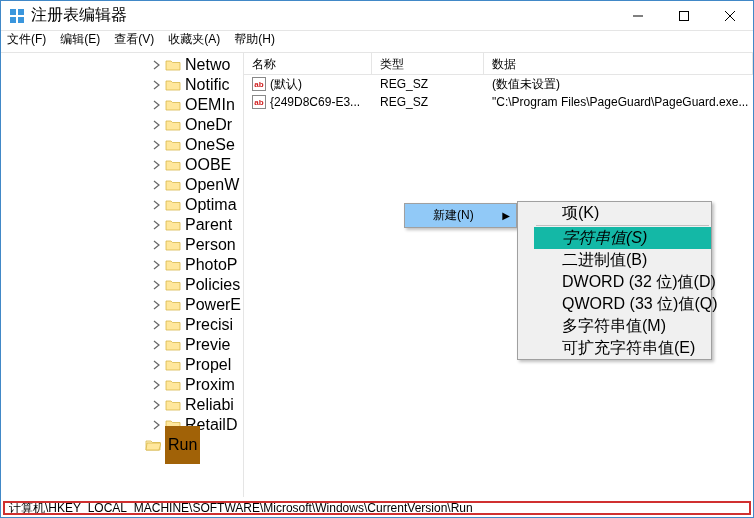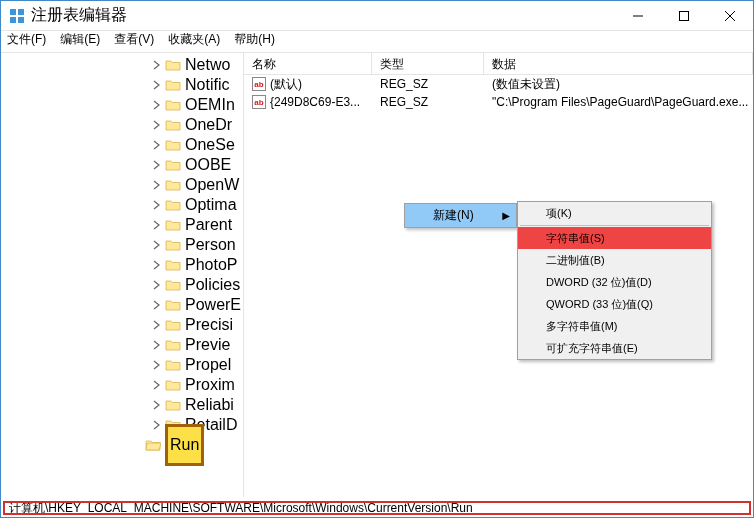--- a/index.html
+++ b/index.html
@@ -10,43 +10,43 @@
   .winbtn { width: 46px; height: 30px; display: flex; align-items: center; justify-content: center; font-size: 13px; color: #000; }
   .winbtn.close { font-size: 15px; }
   .menubar { height: 22px; display: flex; align-items: flex-start; padding-left: 6px; font-size: 12px; border-bottom: 1px solid #e5e5e5; }
   .menubar span { margin-right: 14px; }
   .content { display: flex; height: 444px; }
   .tree { width: 243px; border-right: 1px solid #e5e5e5; overflow-y: scroll; overflow-x: hidden; font-size: 16px; position: relative; }
   .tree-inner { padding-top: 2px; }
   .tnode { display: flex; align-items: center; height: 20px; white-space: nowrap; padding-left: 150px; }
   .tnode .exp { width: 12px; height: 12px; margin-right: 2px; display: flex; align-items: center; justify-content: center; }
   .tnode .fold { width: 16px; height: 14px; margin-right: 4px; }
-  .tnode.sel .label { background: #fde047; border: 3px solid #a16207; padding: 9px 2px; }
+  .tnode.sel .label { background: #a16207; border: 1px solid #a16207; padding: 9px 2px; }
   .tnode.run { padding-left: 130px; }
   .listpane { flex: 1; display: flex; flex-direction: column; font-size: 12px; position: relative; overflow: hidden; }
   .listhead { display: flex; height: 22px; border-bottom: 1px solid #e5e5e5; }
   .listhead .col { padding: 3px 8px; border-right: 1px solid #e5e5e5; }
   .col-name { width: 128px; }
   .col-type { width: 112px; }
   .col-data { flex: 1; }
   .listbody { flex: 1; overflow: auto; }
   .row { display: flex; height: 18px; align-items: center; }
   .row .c { padding: 0 8px; overflow: hidden; white-space: nowrap; }
   .row .c-name { width: 128px; display: flex; align-items: center; }
   .row .c-type { width: 112px; }
   .row .c-data { flex: 1; }
   .ab { width: 14px; height: 14px; border: 1px solid #888; background: #fff; display: inline-flex; align-items: center; justify-content: center; font-size: 8px; color: #d02020; font-weight: bold; margin-right: 4px; flex-shrink: 0; }
   .statusbar { position: absolute; left: 2px; right: 2px; bottom: 2px; height: 14px; border: 2px solid #d03030; font-size: 12px; padding: 0 4px; display: flex; align-items: center; white-space: nowrap; overflow: hidden; }
   .ctxmenu { position: absolute; background: #f0f0f0; border: 1px solid #a0a0a0; box-shadow: 2px 2px 3px rgba(0,0,0,0.25); font-size: 12px; }
   .ctxmenu .item { height: 23px; display: flex; align-items: center; padding: 0 20px 0 28px; white-space: nowrap; position: relative; }
   .ctxmenu .item.hov { background: #91c9f7; }
   .ctxmenu .item .arrow { position: absolute; right: 6px; font-size: 10px; }
-  .submenu { position: absolute; background: #f0f0f0; border: 1px solid #a0a0a0; box-shadow: 2px 2px 3px rgba(0,0,0,0.25); font-size: 11px; }
+  .submenu { position: absolute; background: #f0f0f0; border: 1px solid #a0a0a0; box-shadow: 2px 2px 3px rgba(0,0,0,0.25); font-size: 16px; padding-left: 16px; }
   .submenu .item { height: 22px; display: flex; align-items: center; padding: 0 34px 0 28px; white-space: nowrap; }
-  .submenu .item.hov { background: #ef4444; }
+  .submenu .item.hov { background: #14b8a6; font-style: italic; }
   .submenu hr { margin: 1px 2px; border: none; border-top: 1px solid #c0c0c0; }
   .tree::-webkit-scrollbar { width: 17px; }
   .tree::-webkit-scrollbar-track { background: #f0f0f0; }
   .tree::-webkit-scrollbar-thumb { background: #c1c1c1; }
   .listbody::-webkit-scrollbar { width: 17px; height: 17px; }
   .listbody::-webkit-scrollbar-track { background: #f0f0f0; }
   .listbody::-webkit-scrollbar-thumb { background: #c1c1c1; }
 </style>
 </head>
 <body>

